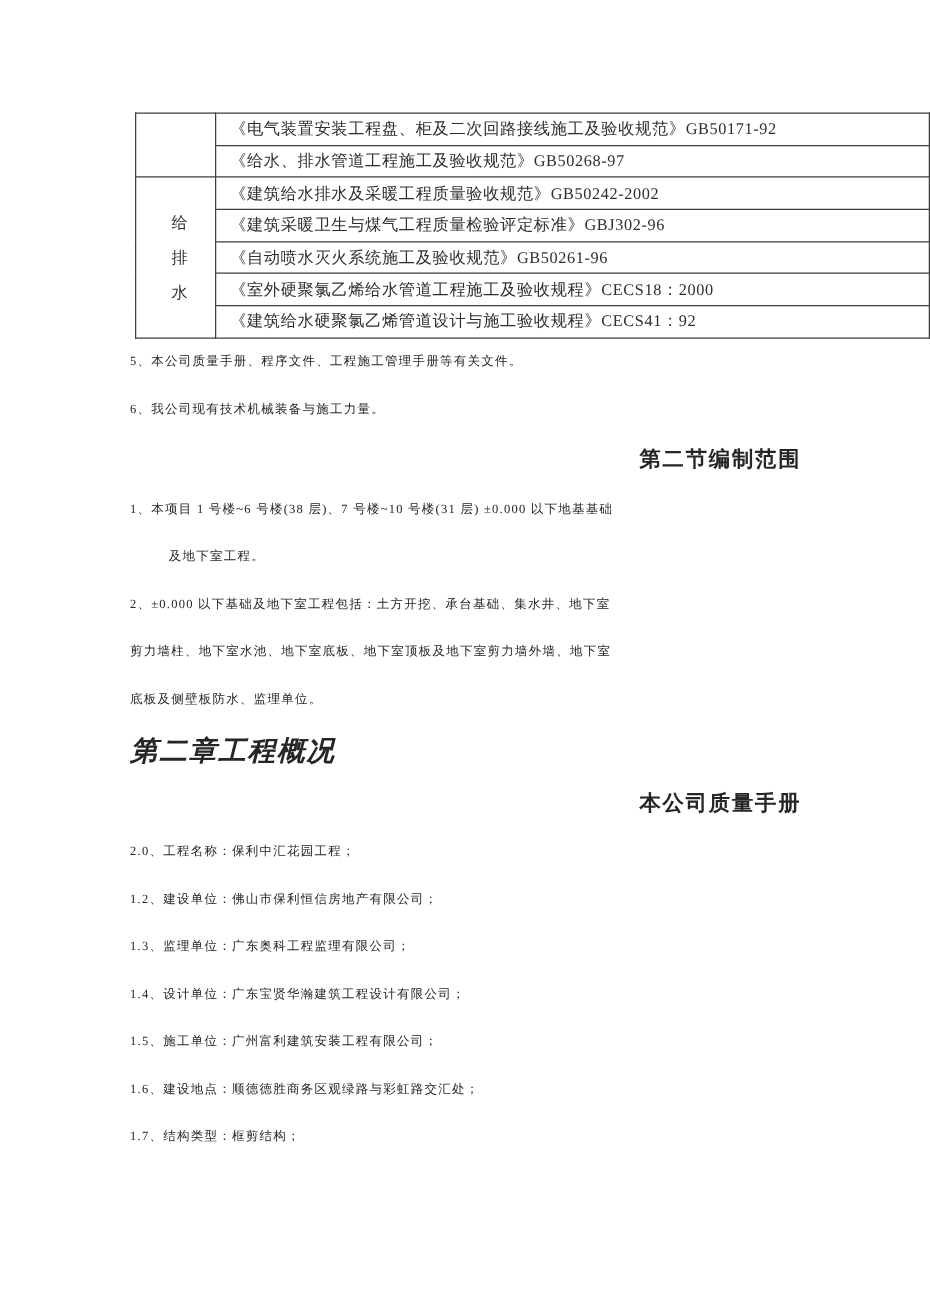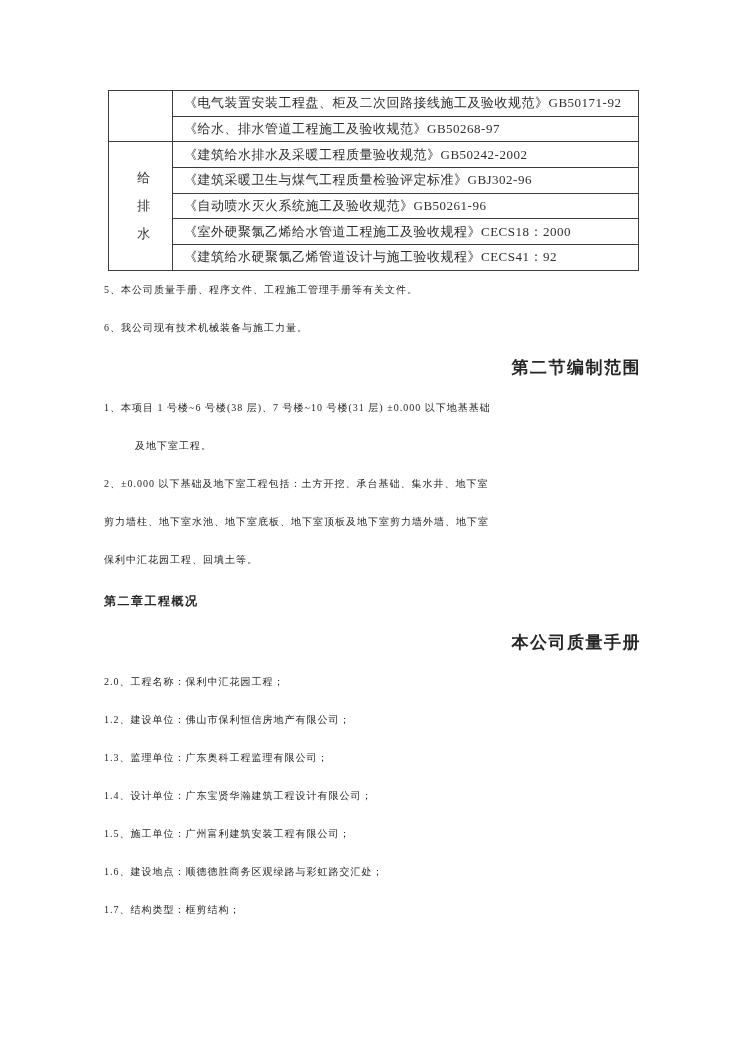--- a/index.html
+++ b/index.html
@@ -19,21 +19,21 @@
   .content {
     position: absolute;
     left: 104px;
     top: 0;
     width: 537px;
   }
   
   table.standards {
     border-collapse: collapse;
     table-layout: fixed;
-    width: 531px;
+    width: 636px;
     margin: 90px 0 0 4px;
   }
   table.standards td {
     border: 1px solid #3d3d3d;
     height: 24.7px;
     font-size: 13px;
     letter-spacing: 0.5px;
     color: #2e2e2e;
     padding: 0 4px 0 11px;
     vertical-align: middle;
@@ -67,24 +67,25 @@
     font-size: 17px;
     line-height: 42px;
     font-weight: bold;
     letter-spacing: 1.5px;
     text-align: right;
   }
   .h-section.tight {
     line-height: 40px;
   }
   .h-chapter {
-    font-size: 12px;
+    font-size: 22px;
     line-height: 44px;
     font-weight: bold;
     letter-spacing: 1.5px;
+    font-style: italic;
   }
 </style>
 </head>
 <body>
 
 <div class="page">
   <div class="content">
 
     <table class="standards">
       <tbody>
@@ -121,21 +122,21 @@
     <div class="para">5、本公司质量手册、程序文件、工程施工管理手册等有关文件。</div>
     <div class="para">6、我公司现有技术机械装备与施工力量。</div>
 
     <div class="h-section">第二节编制范围</div>
 
     <div class="para">1、本项目 1 号楼~6 号楼(38 层)、7 号楼~10 号楼(31 层) ±0.000 以下地基基础</div>
     <div class="para indent2">及地下室工程。</div>
 
     <div class="para">2、±0.000 以下基础及地下室工程包括：土方开挖、承台基础、集水井、地下室</div>
     <div class="para">剪力墙柱、地下室水池、地下室底板、地下室顶板及地下室剪力墙外墙、地下室</div>
-    <div class="para">保利中汇花园工程、回填土等。</div>
+    <div class="para">底板及侧壁板防水、监理单位。</div>
 
     <div class="h-chapter">第二章工程概况</div>
 
     <div class="h-section tight">本公司质量手册</div>
 
     <div class="para">2.0、工程名称：保利中汇花园工程；</div>
     <div class="para">1.2、建设单位：佛山市保利恒信房地产有限公司；</div>
     <div class="para">1.3、监理单位：广东奥科工程监理有限公司；</div>
     <div class="para">1.4、设计单位：广东宝贤华瀚建筑工程设计有限公司；</div>
     <div class="para">1.5、施工单位：广州富利建筑安装工程有限公司；</div>

